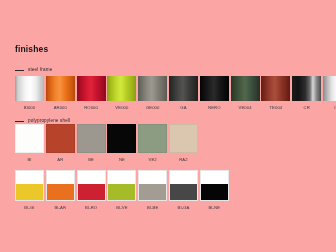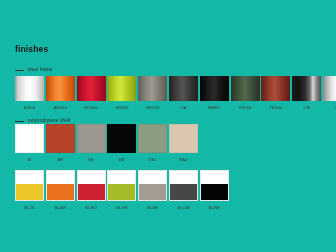--- a/index.html
+++ b/index.html
@@ -14,21 +14,21 @@
     font-family: "Liberation Sans", sans-serif;
     color: #1a1a1a;
     position: relative;
   }
 
   .sheet {
     position: absolute;
     left: 0; top: 0;
     width: 336px;
     height: 252px;
-    background: #14b8a6;
+    background: #fca5a5;
   }
 
   .page-title {
     position: absolute;
     left: 15px;
     top: 44px;
     font-size: 8.5px;
     font-weight: bold;
     letter-spacing: 0.15px;
     color: #161616;

